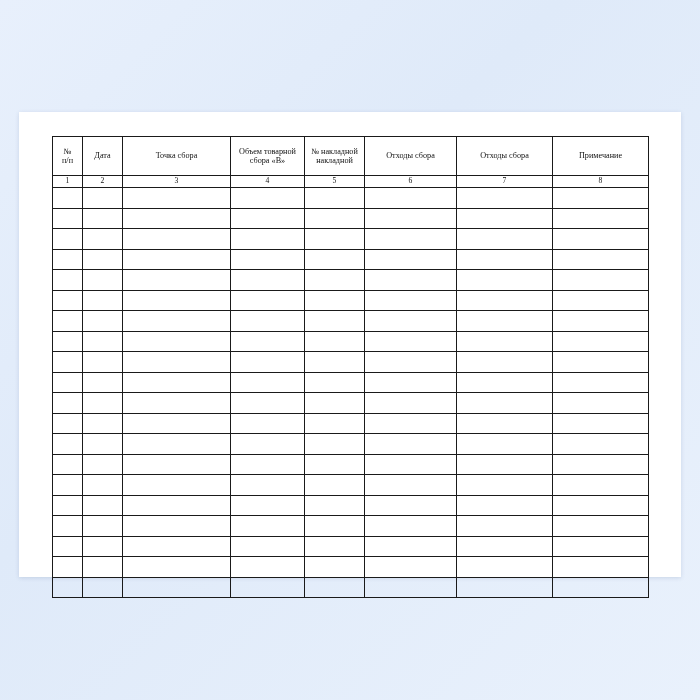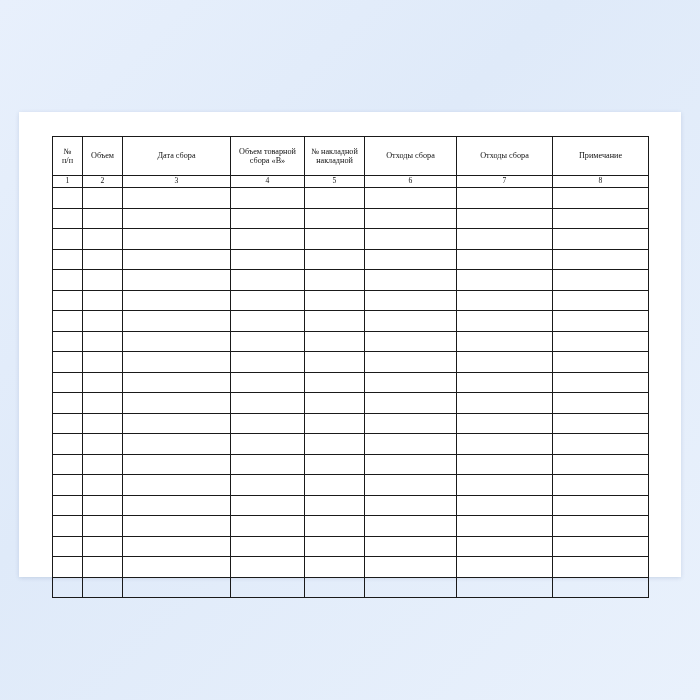--- a/index.html
+++ b/index.html
@@ -92,24 +92,24 @@
           <col class="c7">
           <col class="c8">
       </colgroup>
       <thead>
         <tr>
           <th>
             <span class="hdr-text">№</span>
             <span class="hdr-text">п/п</span>
           </th>
           <th>
-            <span class="hdr-text">Объем</span>
-          </th>
-          <th>
-            <span class="hdr-text">Дата сбора</span>
+            <span class="hdr-text">Дата</span>
+          </th>
+          <th>
+            <span class="hdr-text">Точка сбора</span>
           </th>
           <th>
             <span class="hdr-text">Объем товарной</span>
             <span class="hdr-text">сбора «В»</span>
           </th>
           <th>
             <span class="hdr-text">№ накладной</span>
             <span class="hdr-text">накладной</span>
           </th>
           <th>

